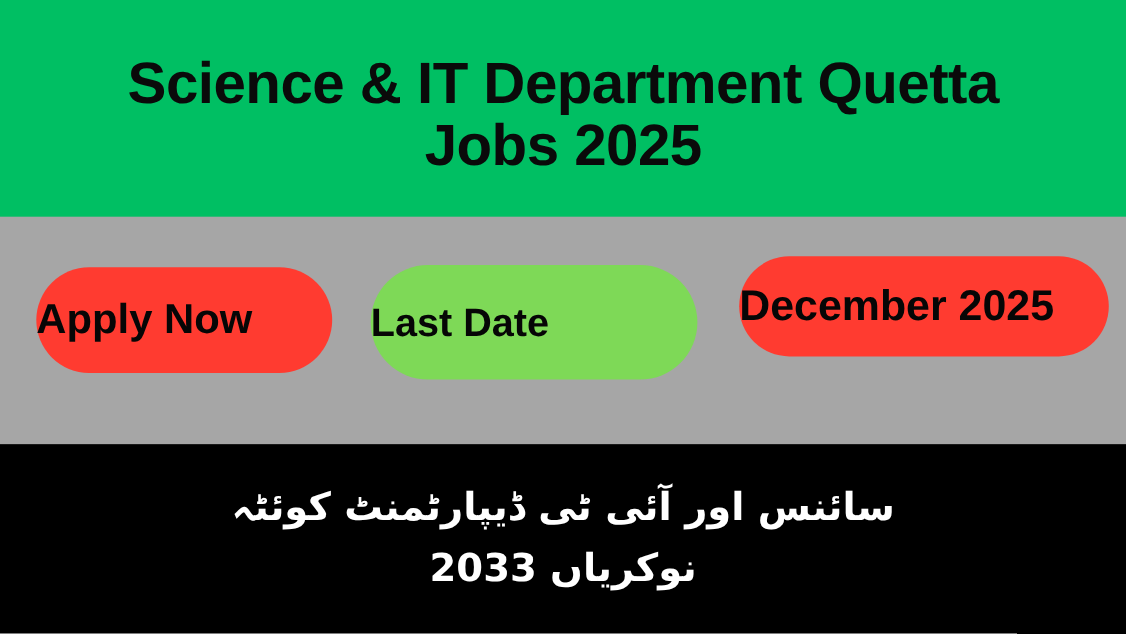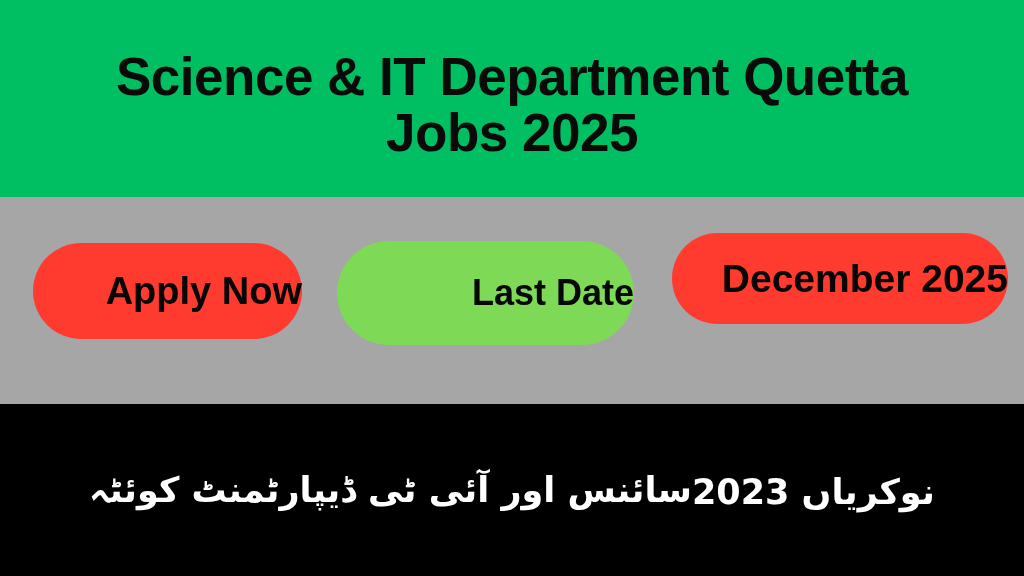--- a/index.html
+++ b/index.html
@@ -53,21 +53,21 @@
     left: 0;
     top: 197px;
     width: 1024px;
     height: 207px;
     background: #A6A6A6;
   }
   .pill {
     position: absolute;
     display: flex;
     align-items: center;
-    justify-content: flex-end;
+    justify-content: flex-start;
     border-radius: 999px;
     color: #060606;
     font-family: "Liberation Sans", "DejaVu Sans", sans-serif;
     font-weight: 700;
     text-align: center;
     box-sizing: border-box;
     cursor: pointer;
     user-select: none;
     white-space: nowrap;
   }
@@ -98,20 +98,21 @@
 
   
   .band-footer {
     position: absolute;
     left: 0;
     top: 404px;
     width: 1024px;
     height: 172px;
     background: #000000;
     display: flex;
+    flex-direction: column;
     align-items: center;
     justify-content: center;
     box-sizing: border-box;
     padding: 0 16px;
   }
   .urdu-line {
     color: #ffffff;
     direction: rtl;
     unicode-bidi: embed;
     text-align: center;
@@ -146,16 +147,16 @@
     </div>
 
     <div class="pill pill-month">
       <span>December 2025</span>
     </div>
 
   </div>
 
   <div class="band-footer">
     <div class="urdu-line urdu-line-1">سائنس اور آئی ٹی ڈیپارٹمنٹ کوئٹہ</div>
-    <div class="urdu-line urdu-line-2">نوکریاں 2023</div>
+    <div class="urdu-line urdu-line-2">نوکریاں 2033</div>
   </div>
 
 </div>
 
 </body></html>

